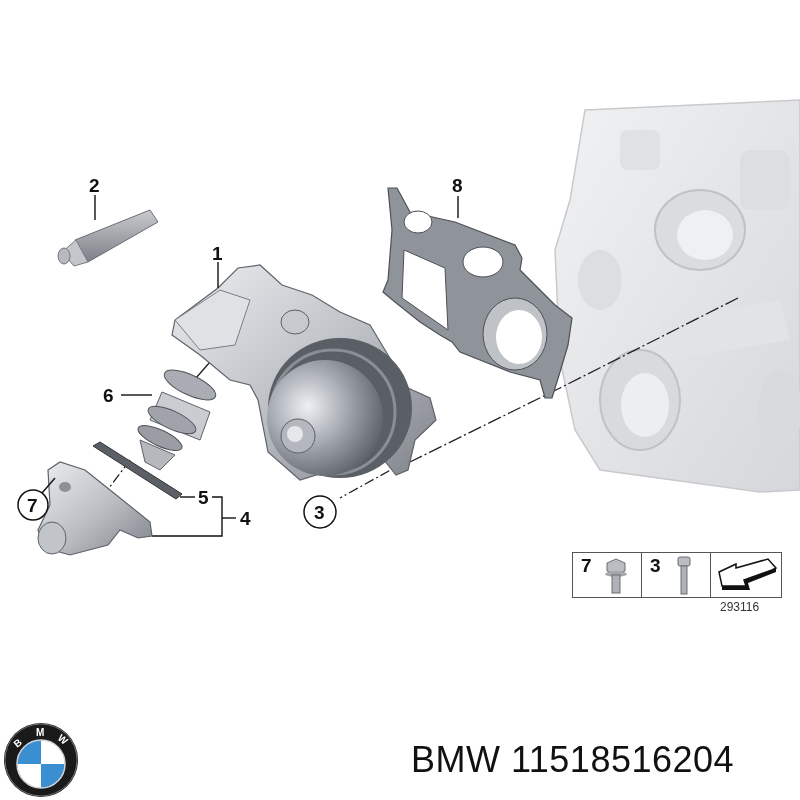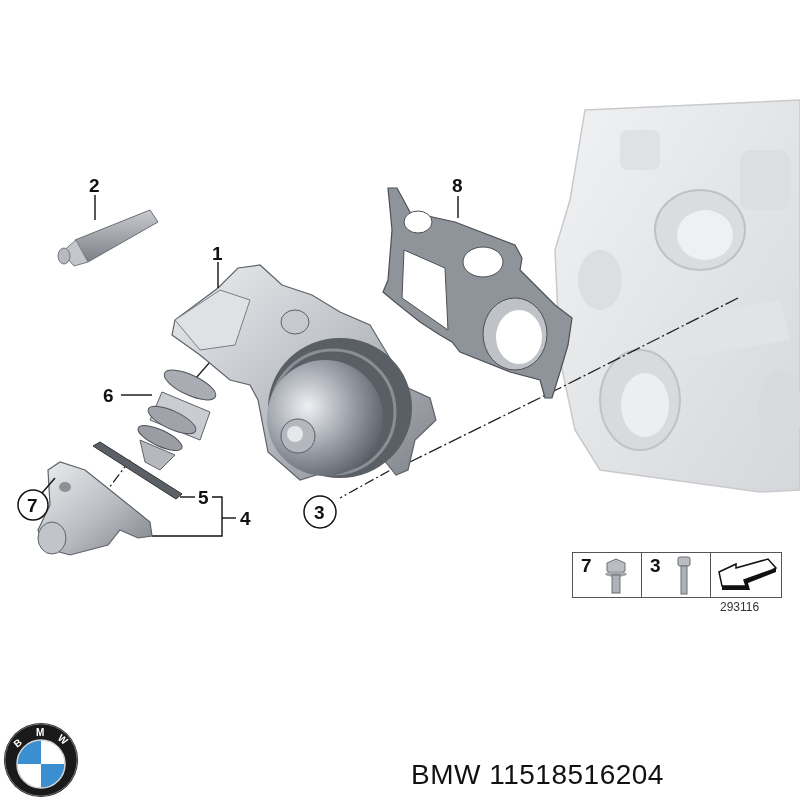--- a/index.html
+++ b/index.html
@@ -5,21 +5,21 @@
   html,body{margin:0;padding:0;background:#ffffff;}
   body{width:800px;height:800px;position:relative;overflow:hidden;font-family:"Liberation Sans",sans-serif;}
   #diagram{position:absolute;left:0;top:0;width:800px;height:800px;}
   .callout{font-family:"Liberation Sans",sans-serif;font-weight:bold;font-size:19px;fill:#111;}
   .parts-box{position:absolute;left:572px;top:552px;width:208px;height:44px;border:1.5px solid #555;display:flex;background:#fff;}
   .pcell{position:relative;height:100%;border-right:1.5px solid #555;}
   .pcell:last-child{border-right:none;}
   .pnum{position:absolute;left:8px;top:2px;font-weight:bold;font-size:19px;color:#111;}
   .ref{position:absolute;left:700px;top:600px;font-size:12px;color:#333;margin-left:20px;}
   .logo{position:absolute;left:3px;top:722px;width:76px;height:76px;}
-  .caption{position:absolute;left:411px;top:759px;font-size:28px;color:#111;letter-spacing:0.5px;white-space:nowrap;}
+  .caption{position:absolute;left:411px;top:739px;font-size:36px;color:#111;letter-spacing:0.5px;white-space:nowrap;}
 </style>
 </head>
 <body>
 
 <svg id="diagram" viewBox="0 0 800 800" xmlns="http://www.w3.org/2000/svg">
   <defs>
     <linearGradient id="gMetal" x1="0" y1="0" x2="1" y2="1">
       <stop offset="0" stop-color="#eceef0"></stop>
       <stop offset="0.55" stop-color="#b9bdc2"></stop>
       <stop offset="1" stop-color="#7d8188"></stop>

